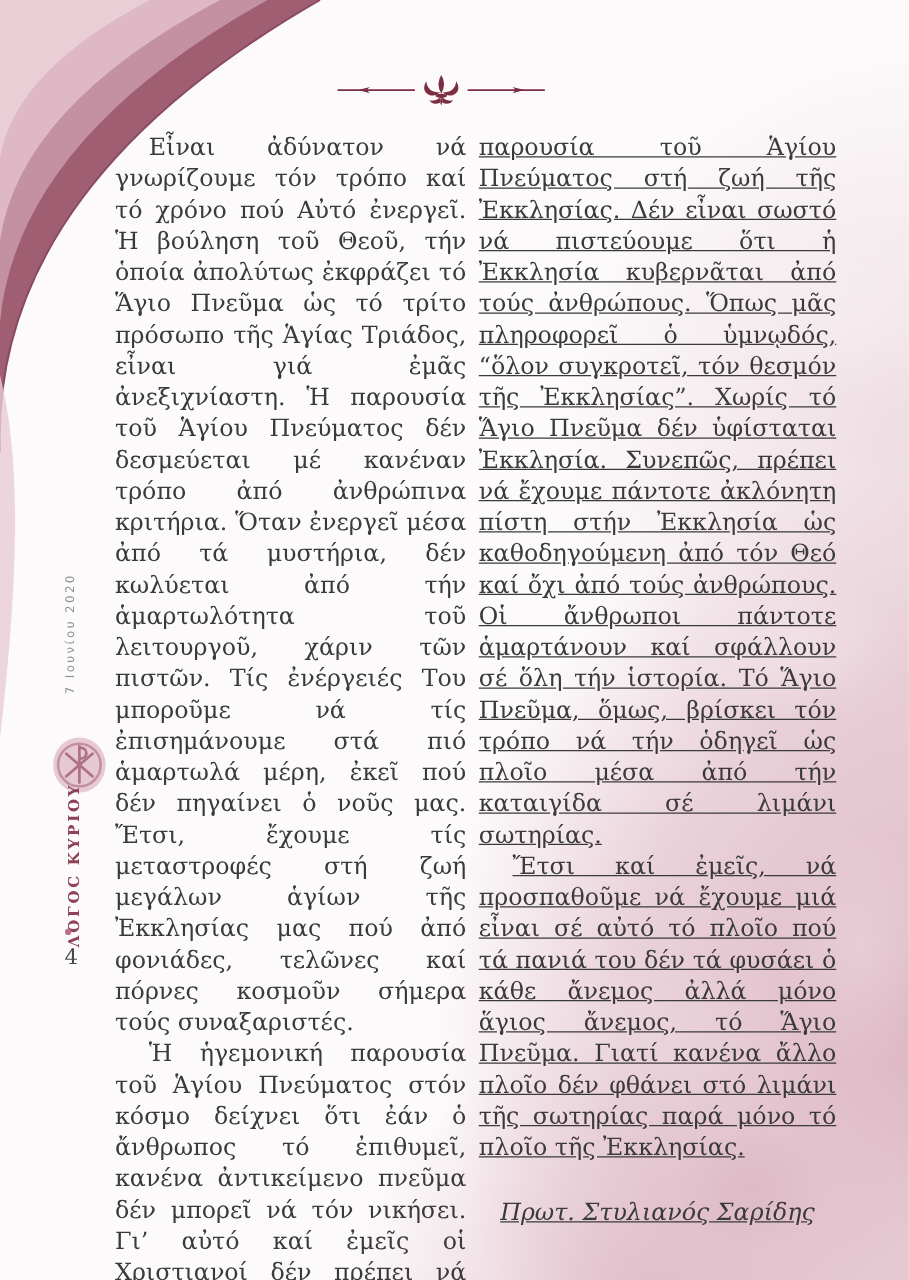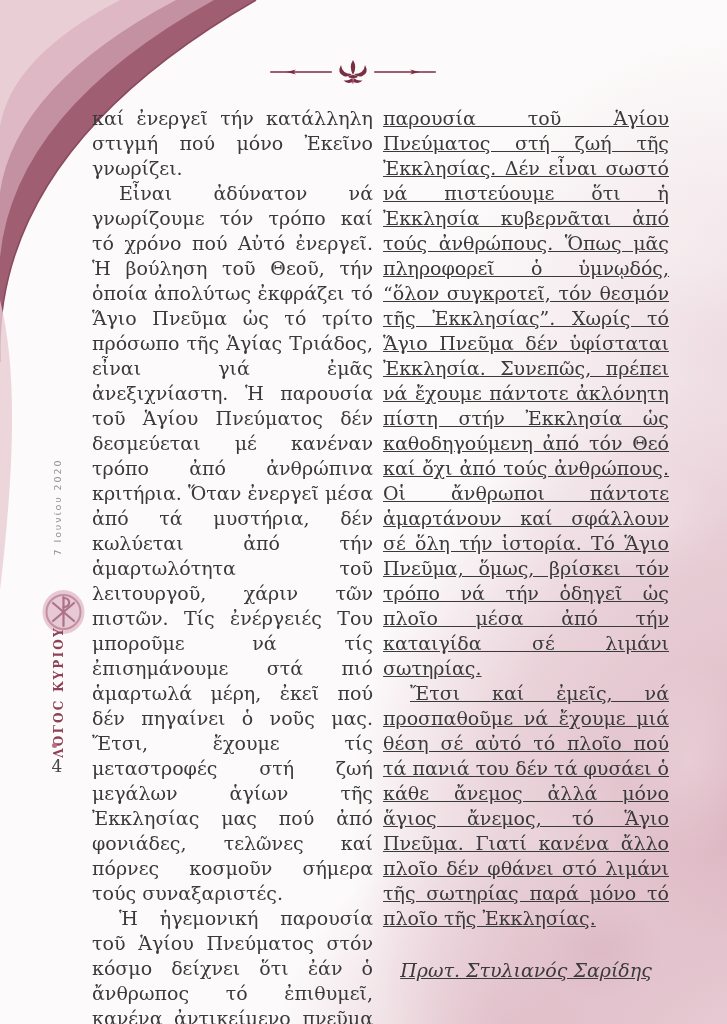--- a/index.html
+++ b/index.html
@@ -107,22 +107,21 @@
       <line x1="33" y1="15" x2="12" y2="33"></line>
     </g>
   </svg>
 
   <div class="v-title">ΛΟΓΟC ΚΥΡΙΟΥ</div>
   <div class="dot"></div>
   <div class="page-num">4</div>
 </div>
 
 <div class="col col-left">
-  <p>καί ἐνεργεῖ τήν κατάλληλη στιγμή πού μόνο Ἐκεῖνο γνωρίζει.</p>
   <p class="indent">Εἶναι ἀδύνατον νά γνωρίζουμε τόν τρόπο καί τό χρόνο πού Αὐτό ἐνεργεῖ. Ἡ βούληση τοῦ Θεοῦ, τήν ὁποία ἀπολύτως ἐκφράζει τό Ἅγιο Πνεῦμα ὡς τό τρίτο πρόσωπο τῆς Ἁγίας Τριάδος, εἶναι γιά ἐμᾶς ἀνεξιχνίαστη. Ἡ παρουσία τοῦ Ἁγίου Πνεύματος δέν δεσμεύεται μέ κανέναν τρόπο ἀπό ἀνθρώπινα κριτήρια. Ὅταν ἐνεργεῖ μέσα ἀπό τά μυστήρια, δέν κωλύεται ἀπό τήν ἁμαρτωλότητα τοῦ λειτουργοῦ, χάριν τῶν πιστῶν. Τίς ἐνέργειές Του μποροῦμε νά τίς ἐπισημάνουμε στά πιό ἁμαρτωλά μέρη, ἐκεῖ πού δέν πηγαίνει ὁ νοῦς μας. Ἔτσι, ἔχουμε τίς μεταστροφές στή ζωή μεγάλων ἁγίων τῆς Ἐκκλησίας μας πού ἀπό φονιάδες, τελῶνες καί πόρνες κοσμοῦν σήμερα τούς συναξαριστές.</p>
   <p class="indent cont">Ἡ ἡγεμονική παρουσία τοῦ Ἁγίου Πνεύματος στόν κόσμο δείχνει ὅτι ἐάν ὁ ἄνθρωπος τό ἐπιθυμεῖ, κανένα ἀντικείμενο πνεῦμα δέν μπορεῖ νά τόν νικήσει. Γι’ αὐτό καί ἐμεῖς οἱ Χριστιανοί δέν πρέπει νά φοβόμαστε τόν διάβολο καί τίς ἐνέργειές του περισσότερο ἀπ’ ὅτι ἐμπιστευόμαστε τό Πνεῦμα τοῦ Θεοῦ στή ζωή μας. Ἀκόμη, δέν πρέπει νά ἀμφισβητοῦμε τήν</p>
 </div>
 
 <div class="col col-right">
   <p>παρουσία τοῦ Ἁγίου Πνεύματος στή ζωή τῆς Ἐκκλησίας. Δέν εἶναι σωστό νά πιστεύουμε ὅτι ἡ Ἐκκλησία κυβερνᾶται ἀπό τούς ἀνθρώπους. Ὅπως μᾶς πληροφορεῖ ὁ ὑμνῳδός, “ὅλον συγκροτεῖ, τόν θεσμόν τῆς Ἐκκλησίας”. Χωρίς τό Ἅγιο Πνεῦμα δέν ὑφίσταται Ἐκκλησία. Συνεπῶς, πρέπει νά ἔχουμε πάντοτε ἀκλόνητη πίστη στήν Ἐκκλησία ὡς καθοδηγούμενη ἀπό τόν Θεό καί ὄχι ἀπό τούς ἀνθρώπους. Οἱ ἄνθρωποι πάντοτε ἁμαρτάνουν καί σφάλλουν σέ ὅλη τήν ἱστορία. Τό Ἅγιο Πνεῦμα, ὅμως, βρίσκει τόν τρόπο νά τήν ὁδηγεῖ ὡς πλοῖο μέσα ἀπό τήν καταιγίδα σέ λιμάνι σωτηρίας.</p>
-  <p class="indent">Ἔτσι καί ἐμεῖς, νά προσπαθοῦμε νά ἔχουμε μιά θέση σέ αὐτό τό πλοῖο πού τά πανιά του δέν τά φυσάει ὁ κάθε ἄνεμος ἀλλά μόνο ἅγιος ἄνεμος, τό Ἅγιο Πνεῦμα. Γιατί κανένα ἄλλο πλοῖο δέν φθάνει στό λιμάνι τῆς σωτηρίας παρά μόνο τό πλοῖο τῆς Ἐκκλησίας.</p>
+  <p class="indent">Ἔτσι καί ἐμεῖς, νά προσπαθοῦμε νά ἔχουμε μιά εἶναι σέ αὐτό τό πλοῖο πού τά πανιά του δέν τά φυσάει ὁ κάθε ἄνεμος ἀλλά μόνο ἅγιος ἄνεμος, τό Ἅγιο Πνεῦμα. Γιατί κανένα ἄλλο πλοῖο δέν φθάνει στό λιμάνι τῆς σωτηρίας παρά μόνο τό πλοῖο τῆς Ἐκκλησίας.</p>
   <p class="signature">Πρωτ. Στυλιανός Σαρίδης</p>
 </div>
 
 </body></html>

